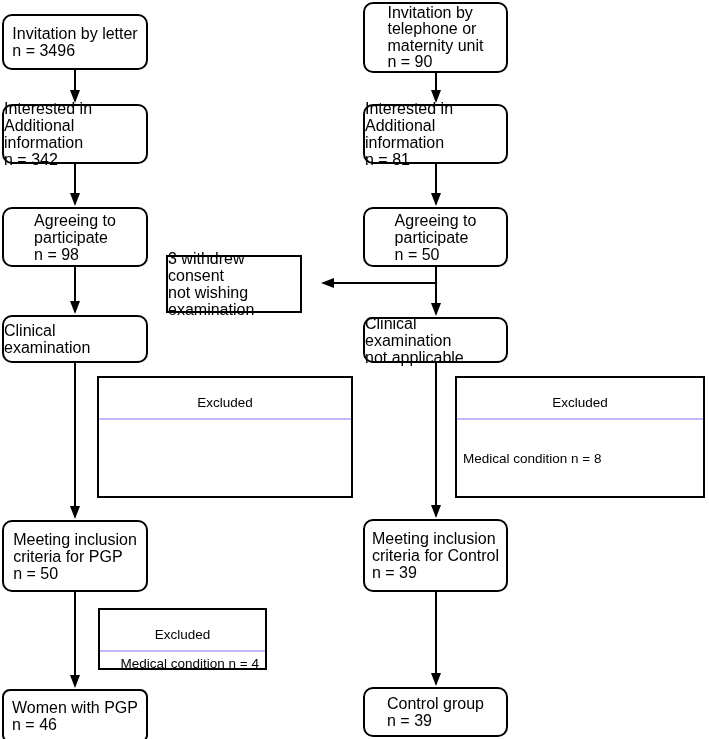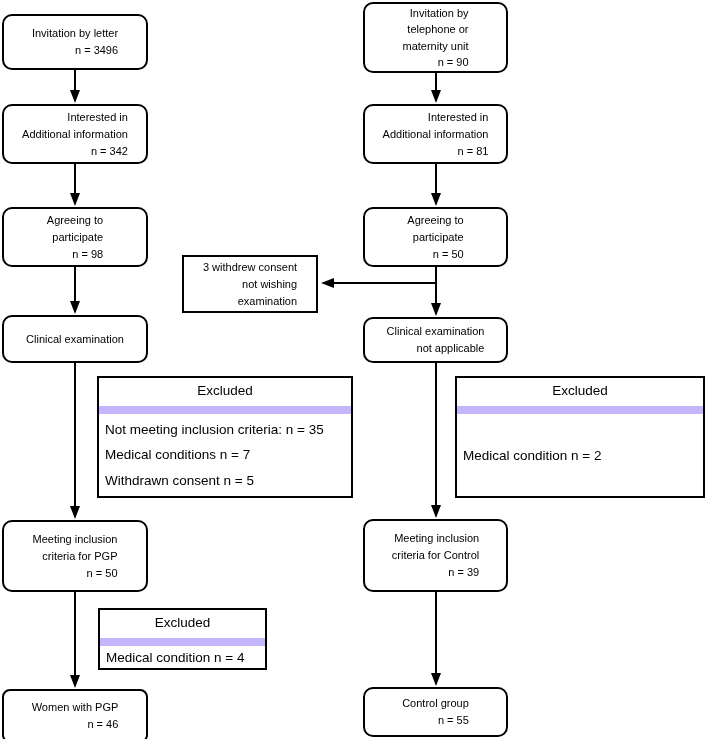--- a/index.html
+++ b/index.html
@@ -6,47 +6,47 @@
   .canvas {
     position:relative; width:709px; height:739px; background:#ffffff;
     font-family:"Liberation Sans", sans-serif; color:#000;
     overflow:hidden;
   }
   svg.arrows { position:absolute; left:0; top:0; z-index:1; }
   .fb {
     position:absolute; z-index:2; box-sizing:border-box; background:#fff;
     border:2px solid #000; border-radius:10px;
     display:flex; align-items:center; justify-content:center;
-    text-align:right; font-size:11px; line-height:17px;
+    text-align:left; font-size:16px; line-height:17px;
   }
   .fb span { white-space:pre-line; }
   .note { border-radius:0; }
   .exc {
     position:absolute; z-index:2; box-sizing:border-box; background:#fff;
     border:2px solid #000; font-size:13.5px; line-height:17px;
     display:flex; flex-direction:column;
   }
   .exc .hdr {
     text-align:center; line-height:26px; height:28px;
-    border-bottom:8px solid #c4b5fd; flex:0 0 auto;
+    border-bottom:2px solid #c4b5fd; flex:0 0 auto;margin-top:12px;
   }
   .exc .items {
     flex:1 1 auto; display:flex; flex-direction:column;
     justify-content:space-around; padding:3px 6px; text-align:left;
   }
   .exc .items span { white-space:nowrap; }
-  .exc.center .items { text-align:left; }
+  .exc.center .items { text-align:right; }
 
   #b-invitation-letter   { left:2px;   top:14px;  width:146px; height:56px; }
   #b-invitation-telephone{ left:363px; top:2px;   width:145px; height:71px; line-height:16.5px; }
   #b-interested-left     { left:2px;   top:104px; width:146px; height:60px; }
   #b-interested-right    { left:363px; top:104px; width:145px; height:60px; }
   #b-agreeing-left       { left:2px;   top:207px; width:146px; height:60px; }
   #b-agreeing-right      { left:363px; top:207px; width:145px; height:60px; }
-  #b-withdrew            { left:182px; top:255px; width:136px; height:58px; }
+  #b-withdrew            { left:166px; top:255px; width:136px; height:58px; }
   #b-clinical-left       { left:2px;   top:315px; width:146px; height:48px; }
   #b-clinical-right      { left:363px; top:317px; width:145px; height:46px; }
   #b-excluded-left       { left:97px;  top:376px; width:256px; height:122px; }
   #b-excluded-right      { left:455px; top:376px; width:250px; height:122px; }
   #b-meeting-left        { left:2px;   top:520px; width:146px; height:72px; }
   #b-meeting-right       { left:363px; top:519px; width:145px; height:73px; }
   #b-excluded-small      { left:98px;  top:608px; width:169px; height:62px; }
   #b-women-pgp           { left:2px;   top:689px; width:146px; height:54px;border-radius:8px; }
   #b-control-group       { left:363px; top:687px; width:145px; height:50px; }
 </style>
@@ -123,31 +123,26 @@
     <span>Clinical examination</span>
   </div>
 
   <div class="fb" id="b-clinical-right">
     <span>Clinical examination
 not applicable</span>
   </div>
 
   <div class="exc" id="b-excluded-left">
     <div class="hdr">Excluded</div>
-    <div class="items">
-      <span>Not meeting inclusion criteria: n = 35</span>
-      <span>Medical conditions n = 7</span>
-      <span>Withdrawn consent n = 5</span>
-    </div>
   </div>
 
   <div class="exc" id="b-excluded-right">
     <div class="hdr">Excluded</div>
     <div class="items">
-      <span>Medical condition n = 2</span>
+      <span>Medical condition n = 8</span>
     </div>
   </div>
 
   <div class="fb" id="b-meeting-left">
     <span>Meeting inclusion
 criteria for PGP
 n = 50</span>
   </div>
 
   <div class="fb" id="b-meeting-right">
@@ -163,16 +158,16 @@
     </div>
   </div>
 
   <div class="fb" id="b-women-pgp">
     <span>Women with PGP
 n = 46</span>
   </div>
 
   <div class="fb" id="b-control-group">
     <span>Control group
-n = 55</span>
+n = 39</span>
   </div>
 
 </div>
 
 </body></html>

